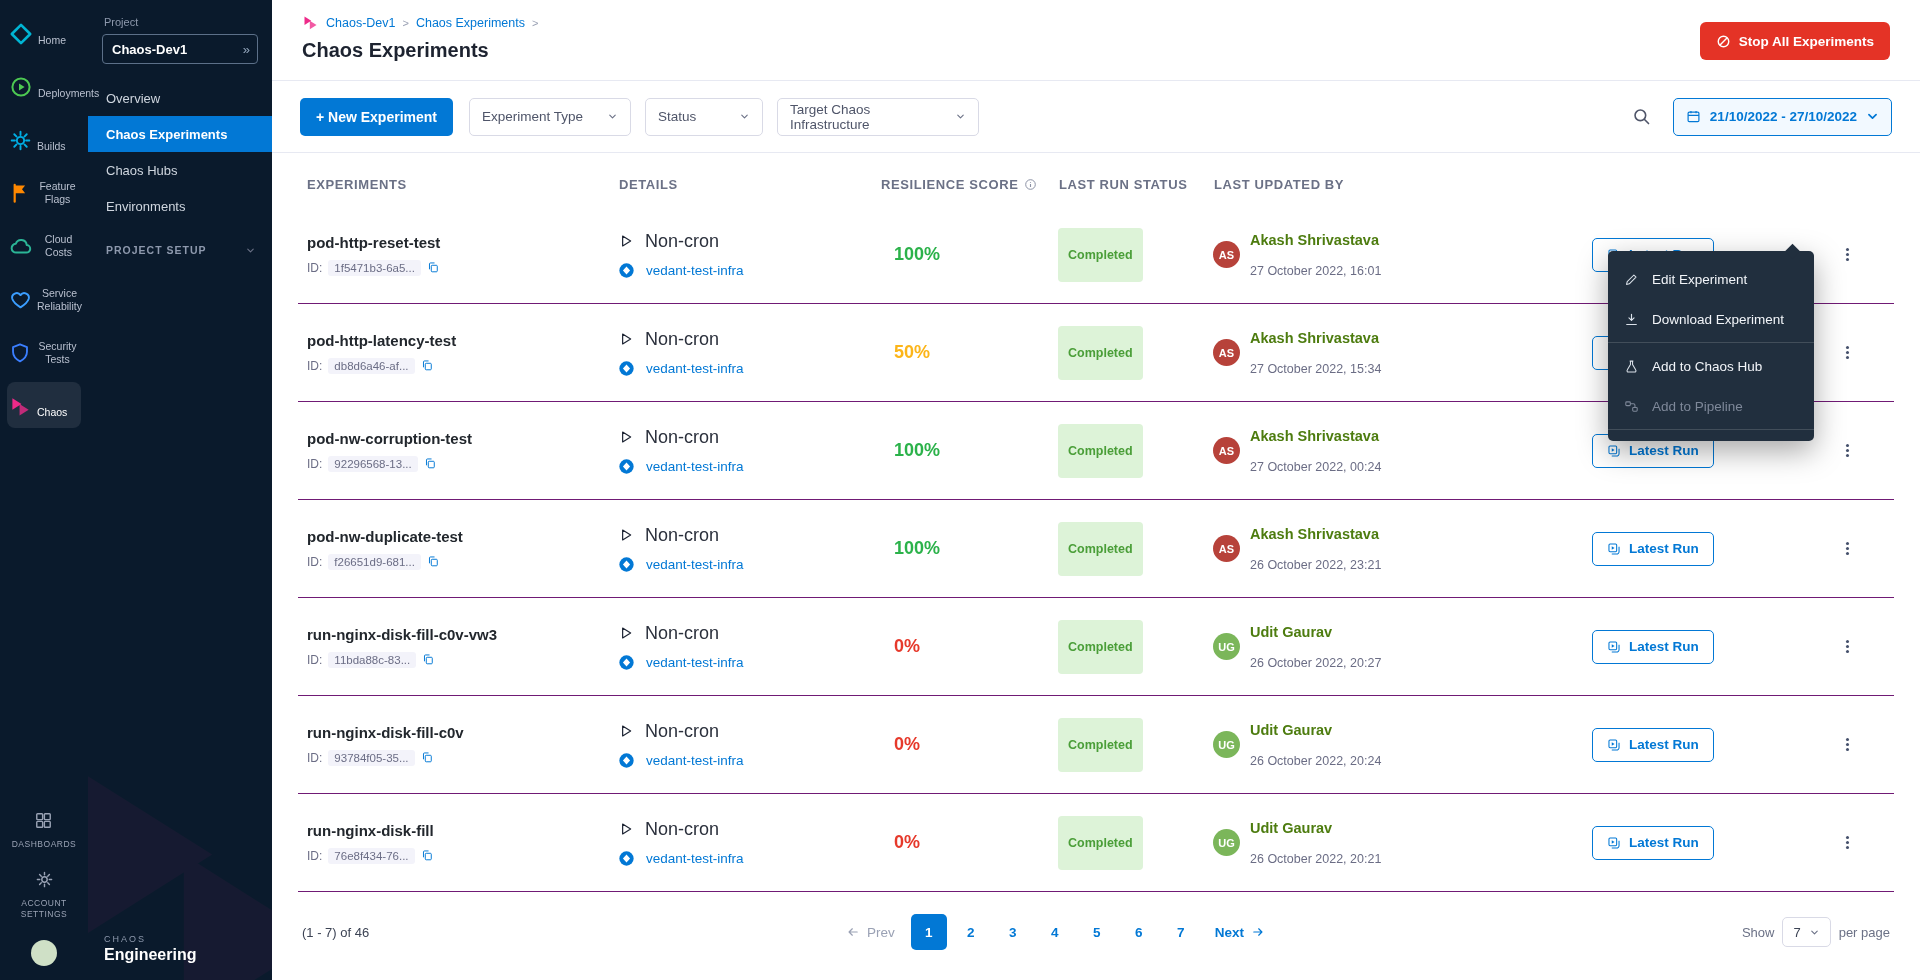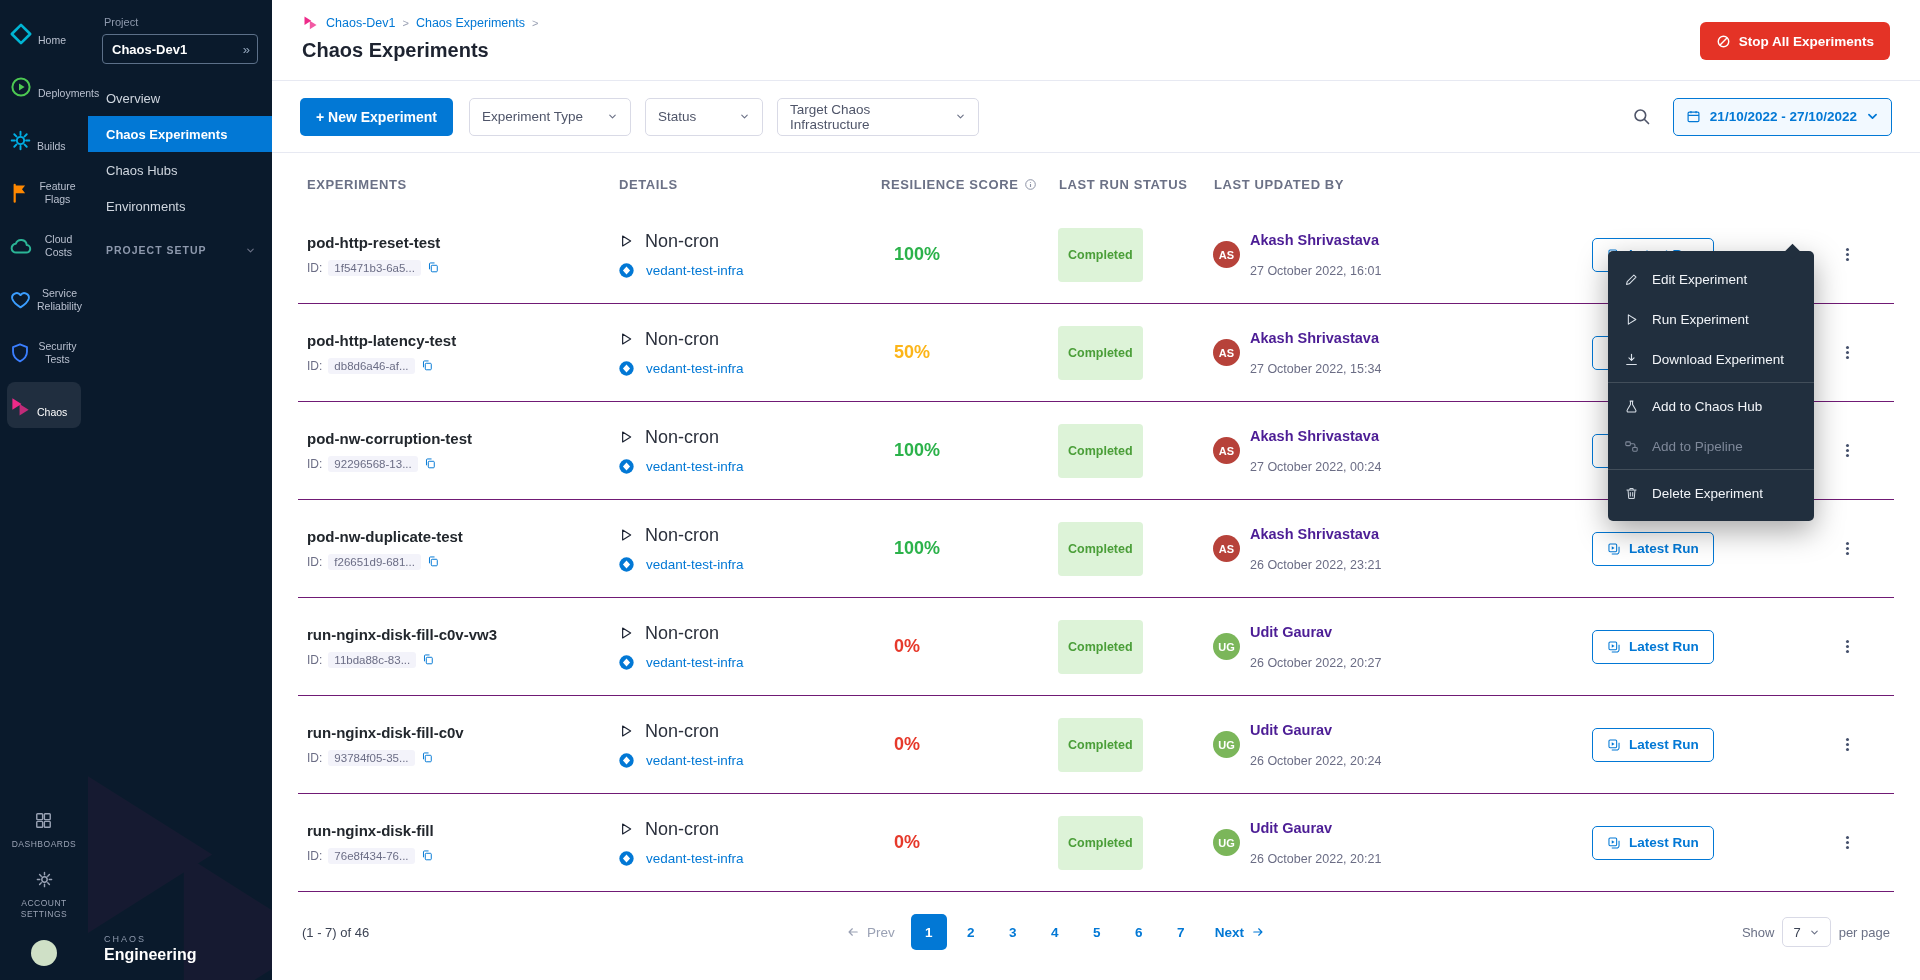--- a/index.html
+++ b/index.html
@@ -121,21 +121,21 @@
   .cell-score { padding-left:22px; }
   .score { font-size:18px; font-weight:700; }
   .score-green { color:var(--score-green); }
   .score-amber { color:var(--score-amber); }
   .score-red { color:var(--score-red); }
   .cell-status { padding-left:8px; }
   .status-pill { background:var(--status-bg); color:var(--status-text); font-size:12.5px; font-weight:600; padding:20px 10px; border-radius:4px; display:inline-block; }
   .cell-user { display:flex; align-items:center; gap:10px; padding-left:8px; }
   .avatar { width:27px; height:27px; border-radius:50%; color:#fff; font-size:11px; font-weight:700; display:flex; align-items:center; justify-content:center; flex:none; }
   .av-red { background:var(--avatar-red); } .av-green { background:var(--avatar-green); }
-  .user-name { font-size:14.5px; font-weight:600; color:#4c1d95; }
+  .user-name { font-size:14.5px; font-weight:600; color:#4d7c0f; }
   .user-date { font-size:12.5px; color:#6b6d85; margin-top:16px; }
   .run-btn {
     display:flex; align-items:center; gap:8px; margin-left:12px; height:34px; padding:0 14px;
     border:1px solid var(--primary); border-radius:5px; color:var(--primary);
     background:#fff; font-size:13.5px; font-weight:600;
   }
   .run-btn span { display:flex; align-items:center; }
   .cell-kebab { display:flex; justify-content:center; }
   .kebab { color:#44506b; display:flex; cursor:pointer; }
 
@@ -939,28 +939,20 @@
     <div id="menu-items">
   <div class="menu-item">
     <span class="menu-icon">
             <svg width="15" height="15" viewBox="0 0 20 20">
               <path d="M3.4 16.6l.9-3.7 8.9-8.9 2.8 2.8-8.9 8.9-3.7.9z" fill="none" stroke="currentColor" stroke-width="1.4" stroke-linejoin="round"></path>
             </svg>
           </span>
     <span class="menu-label">Edit Experiment</span>
   </div>
 
-  <div class="menu-item">
-    <span class="menu-icon">
-            <svg width="15" height="15" viewBox="0 0 20 20">
-              <path d="M5.8 3.8l10 6.2-10 6.2z" fill="none" stroke="currentColor" stroke-width="1.4" stroke-linejoin="round"></path>
-            </svg>
-          </span>
-    <span class="menu-label">Run Experiment</span>
-  </div>
 
   <div class="menu-item">
     <span class="menu-icon">
             <svg width="15" height="15" viewBox="0 0 20 20">
               <path d="M10 3v8.2M10 11.2L6.6 7.8M10 11.2l3.4-3.4M3.6 16.6h12.8" fill="none" stroke="currentColor" stroke-width="1.5" stroke-linecap="round" stroke-linejoin="round"></path>
             </svg>
           </span>
     <span class="menu-label">Download Experiment</span>
   </div>
 <div class="menu-divider"></div>
@@ -977,24 +969,16 @@
     <span class="menu-icon">
             <svg width="15" height="15" viewBox="0 0 20 20">
               <rect x="2.4" y="3.8" width="6" height="5" rx="1.2" fill="none" stroke="currentColor" stroke-width="1.4"></rect>
               <rect x="11.6" y="11.2" width="6" height="5" rx="1.2" fill="none" stroke="currentColor" stroke-width="1.4"></rect>
               <path d="M8.4 6.3h4.2a2 2 0 012 2v2.9" fill="none" stroke="currentColor" stroke-width="1.4"></path>
             </svg>
           </span>
     <span class="menu-label">Add to Pipeline</span>
   </div>
 <div class="menu-divider"></div>
-  <div class="menu-item">
-    <span class="menu-icon">
-            <svg width="15" height="15" viewBox="0 0 20 20">
-              <path d="M3.4 5.4h13.2M7.8 5.2V3.4h4.4v1.8M5.4 5.6l.9 11h7.4l.9-11M8.4 8.2v5.8M11.6 8.2v5.8" fill="none" stroke="currentColor" stroke-width="1.3"></path>
-            </svg>
-          </span>
-    <span class="menu-label">Delete Experiment</span>
-  </div>
 </div>
   </div>
 
 </main>
 
 </body></html>

